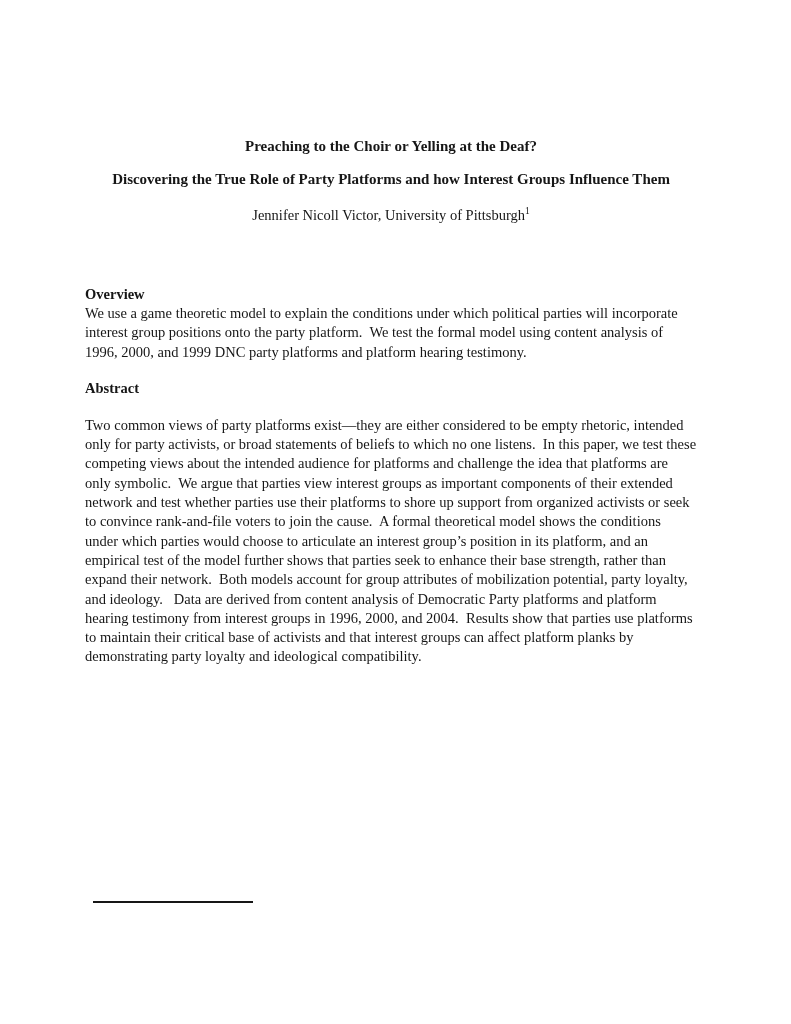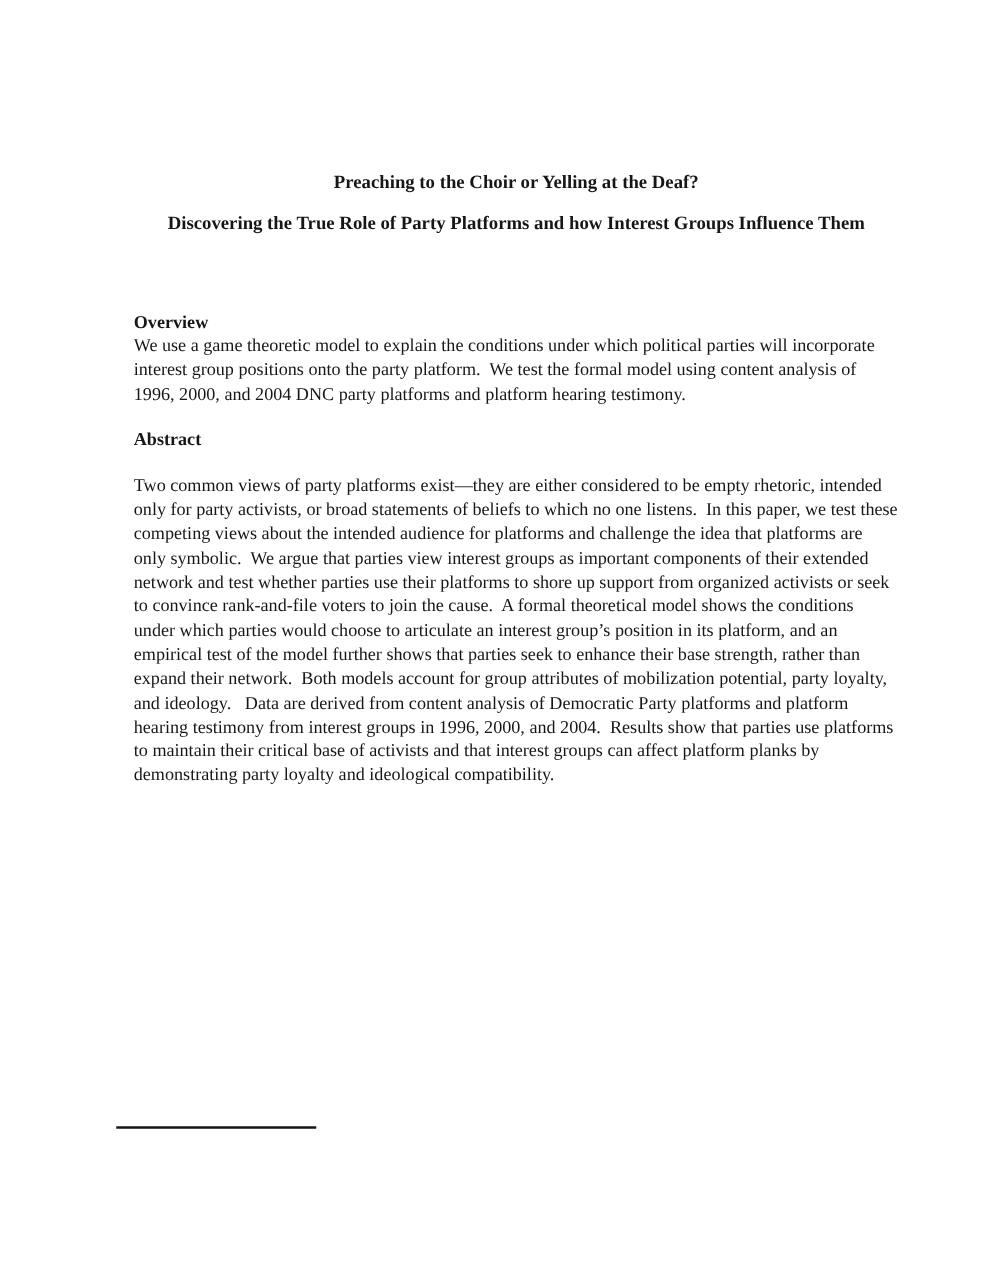--- a/index.html
+++ b/index.html
@@ -11,21 +11,21 @@
     position: relative;
     width: 791px;
     height: 1024px;
     background: #ffffff;
     font-family: "Liberation Serif", "DejaVu Serif", serif;
     color: #161616;
     overflow: hidden;
   }
   .content {
     position: absolute;
-    left: 107px;
+    left: 85px;
     width: 612px;
     top: 0;
   }
   .title-line {
     font-size: 15px;
     font-weight: bold;
     text-align: center;
     line-height: 20px;
   }
   .title-line-1 { margin-top: 136px; }
@@ -80,24 +80,25 @@
 <body>
 
 <div class="page">
   <div class="content">
 
     <div class="title-line title-line-1">Preaching to the Choir or Yelling at the Deaf?</div>
 
     <div class="title-line title-line-2">Discovering the True Role of Party Platforms and how Interest Groups Influence Them</div>
 
 
+    <div class="author-line author-line-2"><span>Jennifer Nicoll Victor, University of Pittsburgh</span><sup class="fn-mark">1</sup></div>
 
     <div class="section-heading overview-heading">Overview</div>
 
-    <div class="body-text overview-body">We use a game theoretic model to explain the conditions under which political parties will incorporate interest group positions onto the party platform.  We test the formal model using content analysis of 1996, 2000, and 2004 DNC party platforms and platform hearing testimony.</div>
+    <div class="body-text overview-body">We use a game theoretic model to explain the conditions under which political parties will incorporate interest group positions onto the party platform.  We test the formal model using content analysis of 1996, 2000, and 1999 DNC party platforms and platform hearing testimony.</div>
 
     <div class="section-heading abstract-heading">Abstract</div>
 
     <div class="body-text abstract-body">Two common views of party platforms exist—they are either considered to be empty rhetoric, intended only for party activists, or broad statements of beliefs to which no one listens.  In this paper, we test these competing views about the intended audience for platforms and challenge the idea that platforms are only symbolic.  We argue that parties view interest groups as important components of their extended network and test whether parties use their platforms to shore up support from organized activists or seek to convince rank-and-file voters to join the cause.  A formal theoretical model shows the conditions under which parties would choose to articulate an interest group’s position in its platform, and an empirical test of the model further shows that parties seek to enhance their base strength, rather than expand their network.  Both models account for group attributes of mobilization potential, party loyalty, and ideology.   Data are derived from content analysis of Democratic Party platforms and platform hearing testimony from interest groups in 1996, 2000, and 2004.  Results show that parties use platforms to maintain their critical base of activists and that interest groups can affect platform planks by demonstrating party loyalty and ideological compatibility.</div>
 
 
   </div>
 
   <div class="footnote-area">
     <hr class="footnote-rule">

